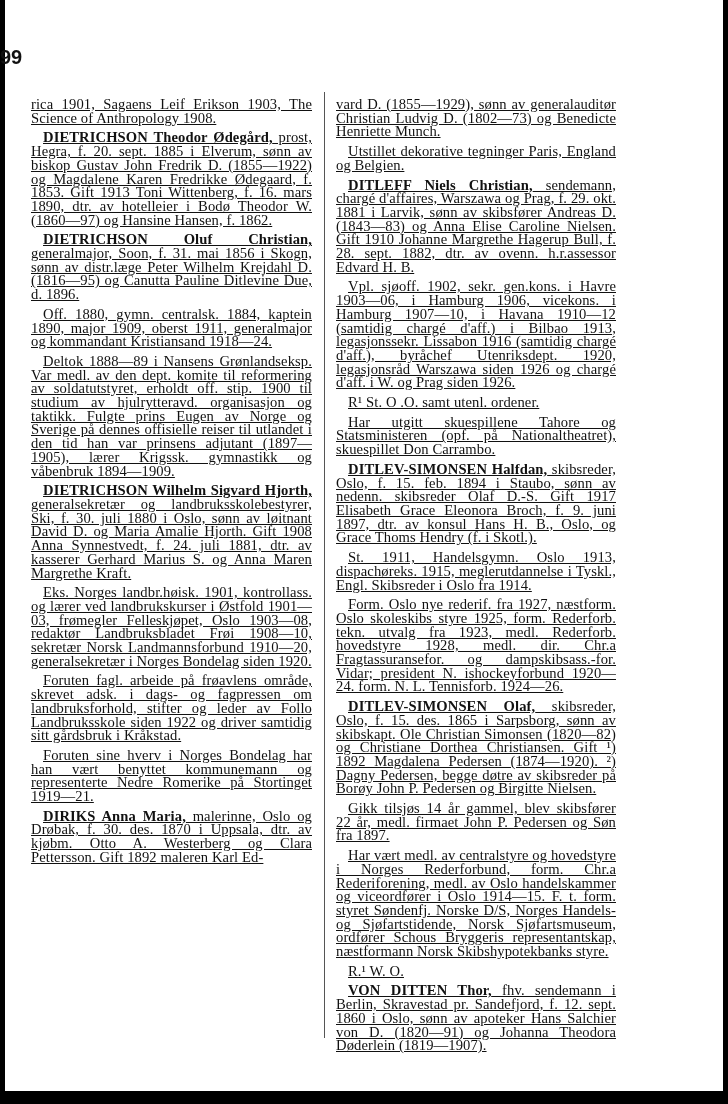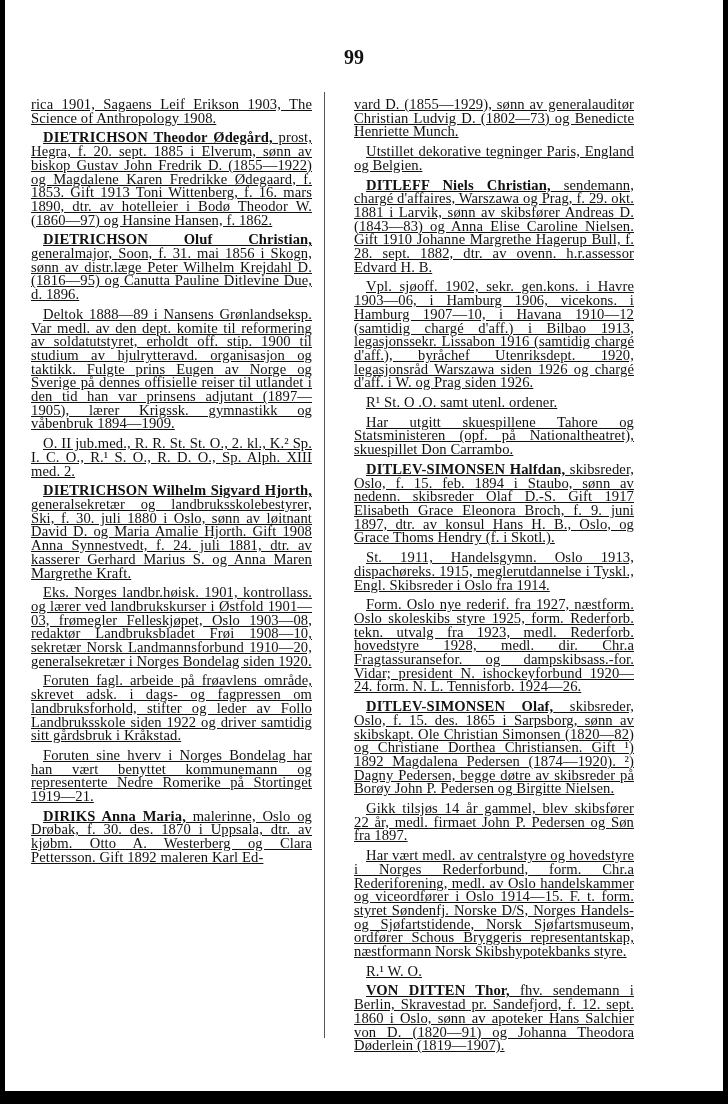--- a/index.html
+++ b/index.html
@@ -6,32 +6,32 @@
   body {
     width: 728px; height: 1104px; position: relative; overflow: hidden;
     background: #ffffff;
     font-family: "DejaVu Serif", "Liberation Serif", serif;
     color: #111;
   }
   .border-left { position: absolute; left: 0; top: 0; width: 5px; height: 1104px; background: #000; }
   .border-right { position: absolute; right: 0; top: 0; width: 5px; height: 1104px; background: #000; }
   .border-bottom { position: absolute; left: 0; bottom: 0; width: 728px; height: 13px; background: #000; }
   .page-number {
-    position: absolute; left: 0; width: 652px; top: 46px; text-align: center;
-    font-family: Liberation Serif, serif; font-weight: bold; font-size: 20px; padding-left: 28px;
+    position: absolute; left: 0; width: 652px; top: 46px; text-align: left;
+    font-family: Liberation Sans, sans-serif; font-weight: bold; font-size: 20px;
   }
   .column {
     position: absolute; top: 92px;
     font-family: "Liberation Serif", serif;
     font-size: 14.6px; line-height: 13.7px;
     text-align: justify;
     letter-spacing: 0.1px;
   }
   .col-left { left: 25px; width: 293px; }
-  .col-right { left: 348px; width: 292px; }
+  .col-right { left: 330px; width: 292px; }
   .divider {
     position: absolute; left: 324px; top: 92px; width: 1px; height: 946px;
     background: #555;
   }
   .para { margin: 6px; text-indent: 12px; text-decoration: underline; }
   .para.no-indent { text-indent: 0; }
   .entry-name { font-weight: bold; }
 </style>
 </head>
 <body>
@@ -39,22 +39,22 @@
 <div class="border-left"></div>
 <div class="border-right"></div>
 <div class="border-bottom"></div>
 
 <div class="page-number">99</div>
 
 <div class="column col-left">
   <p class="para no-indent"><span class="entry-name"></span><span>rica 1901, Sagaens Leif Erikson 1903, The Science of Anthropology 1908.</span></p>
   <p class="para"><span class="entry-name">DIETRICHSON Theodor Ødegård,</span><span> prost, Hegra, f. 20. sept. 1885 i Elverum, sønn av biskop Gustav John Fredrik D. (1855—1922) og Magdalene Karen Fredrikke Ødegaard, f. 1853. Gift 1913 Toni Wittenberg, f. 16. mars 1890, dtr. av hotelleier i Bodø Theodor W. (1860—97) og Hansine Hansen, f. 1862.</span></p>
   <p class="para"><span class="entry-name">DIETRICHSON Oluf Christian,</span><span> generalmajor, Soon, f. 31. mai 1856 i Skogn, sønn av distr.læge Peter Wilhelm Krejdahl D. (1816—95) og Canutta Pauline Ditlevine Due, d. 1896.</span></p>
+  <p class="para"><span class="entry-name"></span><span>Off. 1880, gymn. centralsk. 1884, kaptein 1890, major 1909, oberst 1911, generalmajor og kommandant Kristiansand 1918—24.</span></p>
   <p class="para"><span class="entry-name"></span><span>Deltok 1888—89 i Nansens Grønlandseksp. Var medl. av den dept. komite til reformering av soldatutstyret, erholdt off. stip. 1900 til studium av hjulrytteravd. organisasjon og taktikk. Fulgte prins Eugen av Norge og Sverige på dennes offisielle reiser til utlandet i den tid han var prinsens adjutant (1897—1905), lærer Krigssk. gymnastikk og våbenbruk 1894—1909.</span></p>
-  <p class="para"><span class="entry-name"></span><span>O. II jub.med., R. R. St. St. O., 2. kl., K.² Sp. I. C. O., R.¹ S. O., R. D. O., Sp. Alph. XIII med. 2.</span></p>
   <p class="para"><span class="entry-name">DIETRICHSON Wilhelm Sigvard Hjorth,</span><span> generalsekretær og landbruksskolebestyrer, Ski, f. 30. juli 1880 i Oslo, sønn av løitnant David D. og Maria Amalie Hjorth. Gift 1908 Anna Synnestvedt, f. 24. juli 1881, dtr. av kasserer Gerhard Marius S. og Anna Maren Margrethe Kraft.</span></p>
   <p class="para"><span class="entry-name"></span><span>Eks. Norges landbr.høisk. 1901, kontrollass. og lærer ved landbrukskurser i Østfold 1901—03, frømegler Felleskjøpet, Oslo 1903—08, redaktør Landbruksbladet Frøi 1908—10, sekretær Norsk Landmannsforbund 1910—20, generalsekretær i Norges Bondelag siden 1920.</span></p>
   <p class="para"><span class="entry-name"></span><span>Foruten fagl. arbeide på frøavlens område, skrevet adsk. i dags- og fagpressen om landbruksforhold, stifter og leder av Follo Landbruksskole siden 1922 og driver samtidig sitt gårdsbruk i Kråkstad.</span></p>
   <p class="para"><span class="entry-name"></span><span>Foruten sine hverv i Norges Bondelag har han vært benyttet kommunemann og representerte Nedre Romerike på Stortinget 1919—21.</span></p>
   <p class="para"><span class="entry-name">DIRIKS Anna Maria,</span><span> malerinne, Oslo og Drøbak, f. 30. des. 1870 i Uppsala, dtr. av kjøbm. Otto A. Westerberg og Clara Pettersson. Gift 1892 maleren Karl Ed-</span></p>
 </div>
 
 <div class="divider"></div>
 
 <div class="column col-right">

